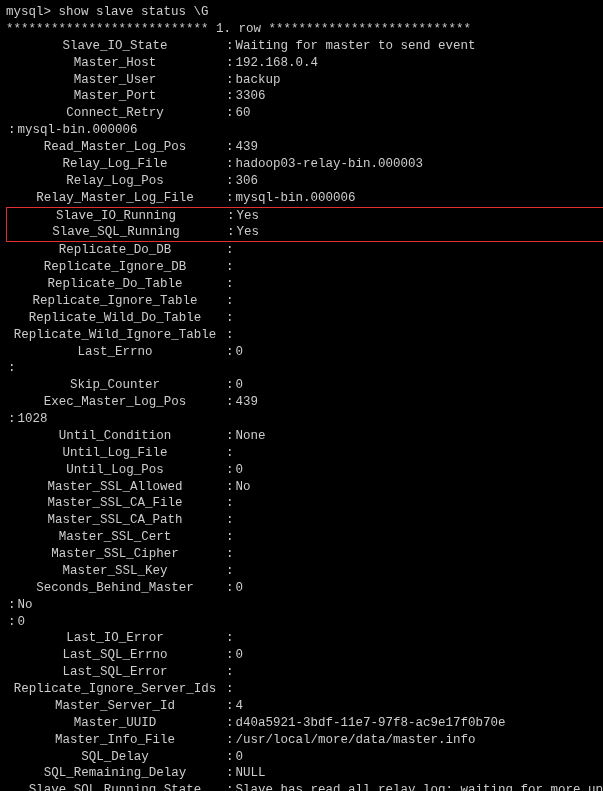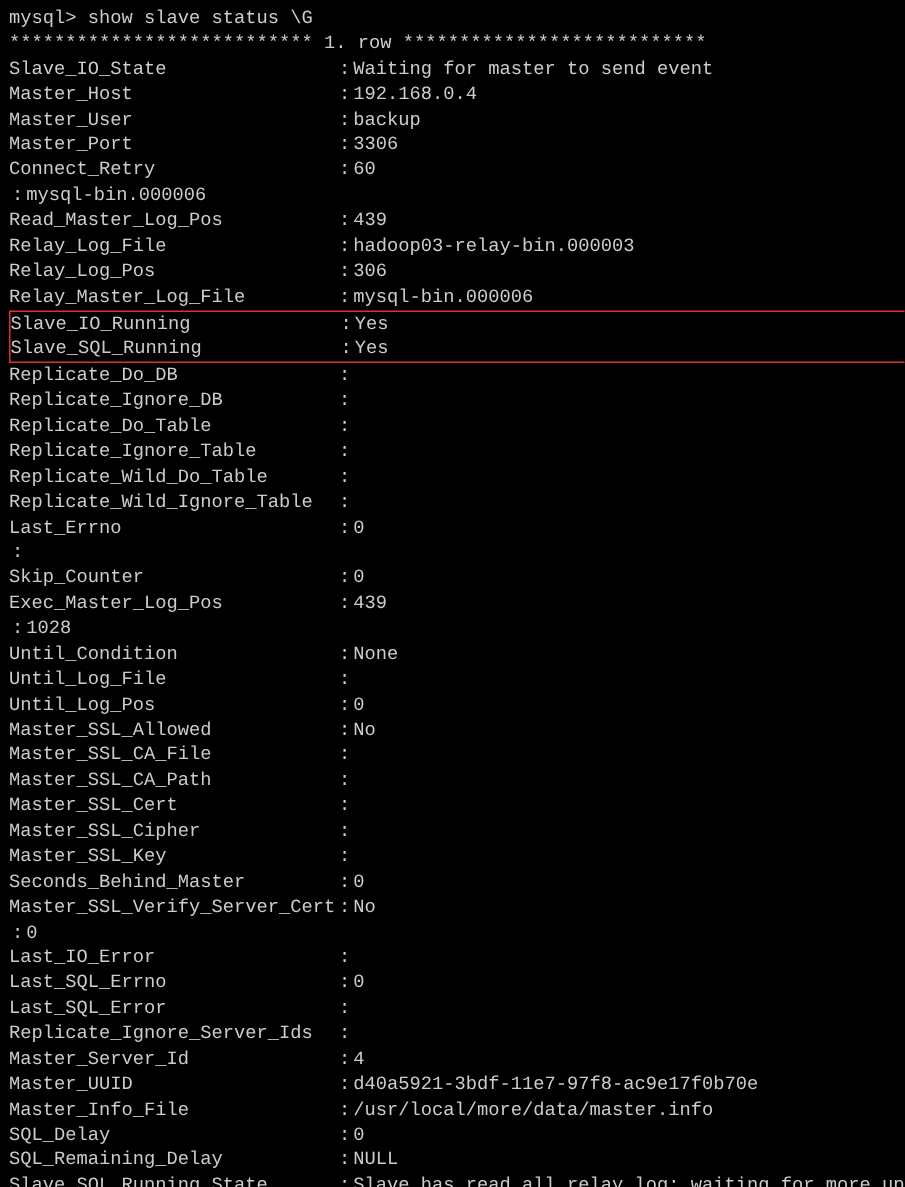--- a/index.html
+++ b/index.html
@@ -9,21 +9,21 @@
     font-size: 12.5px;
     line-height: 1.35;
     margin: 0;
     padding: 4px 6px;
     white-space: nowrap;
   }
   .term { width: 603px; }
   .row { display: flex; }
   .label {
     width: 218px;
-    text-align: left;
+    text-align: center;
     flex-shrink: 0;
     font-family: Liberation Mono, monospace;
   }
   .colon { padding: 0 2px; flex-shrink: 0; }
   .value { }
   .redbox {
     border: 1px solid #e03030;
     margin: 0;
     padding: 0;
   }
@@ -201,21 +201,20 @@
         <span class="label">Master_SSL_Key</span>
         <span class="colon">:</span>
         <span class="value"></span>
       </div>
       <div class="row">
         <span class="label">Seconds_Behind_Master</span>
         <span class="colon">:</span>
         <span class="value">0</span>
       </div>
       <div class="row">
-        <span class="label">Master_SSL_Verify_Server_Cert</span>
         <span class="colon">:</span>
         <span class="value">No</span>
       </div>
       <div class="row">
         <span class="colon">:</span>
         <span class="value">0</span>
       </div>
       <div class="row">
         <span class="label">Last_IO_Error</span>
         <span class="colon">:</span>

